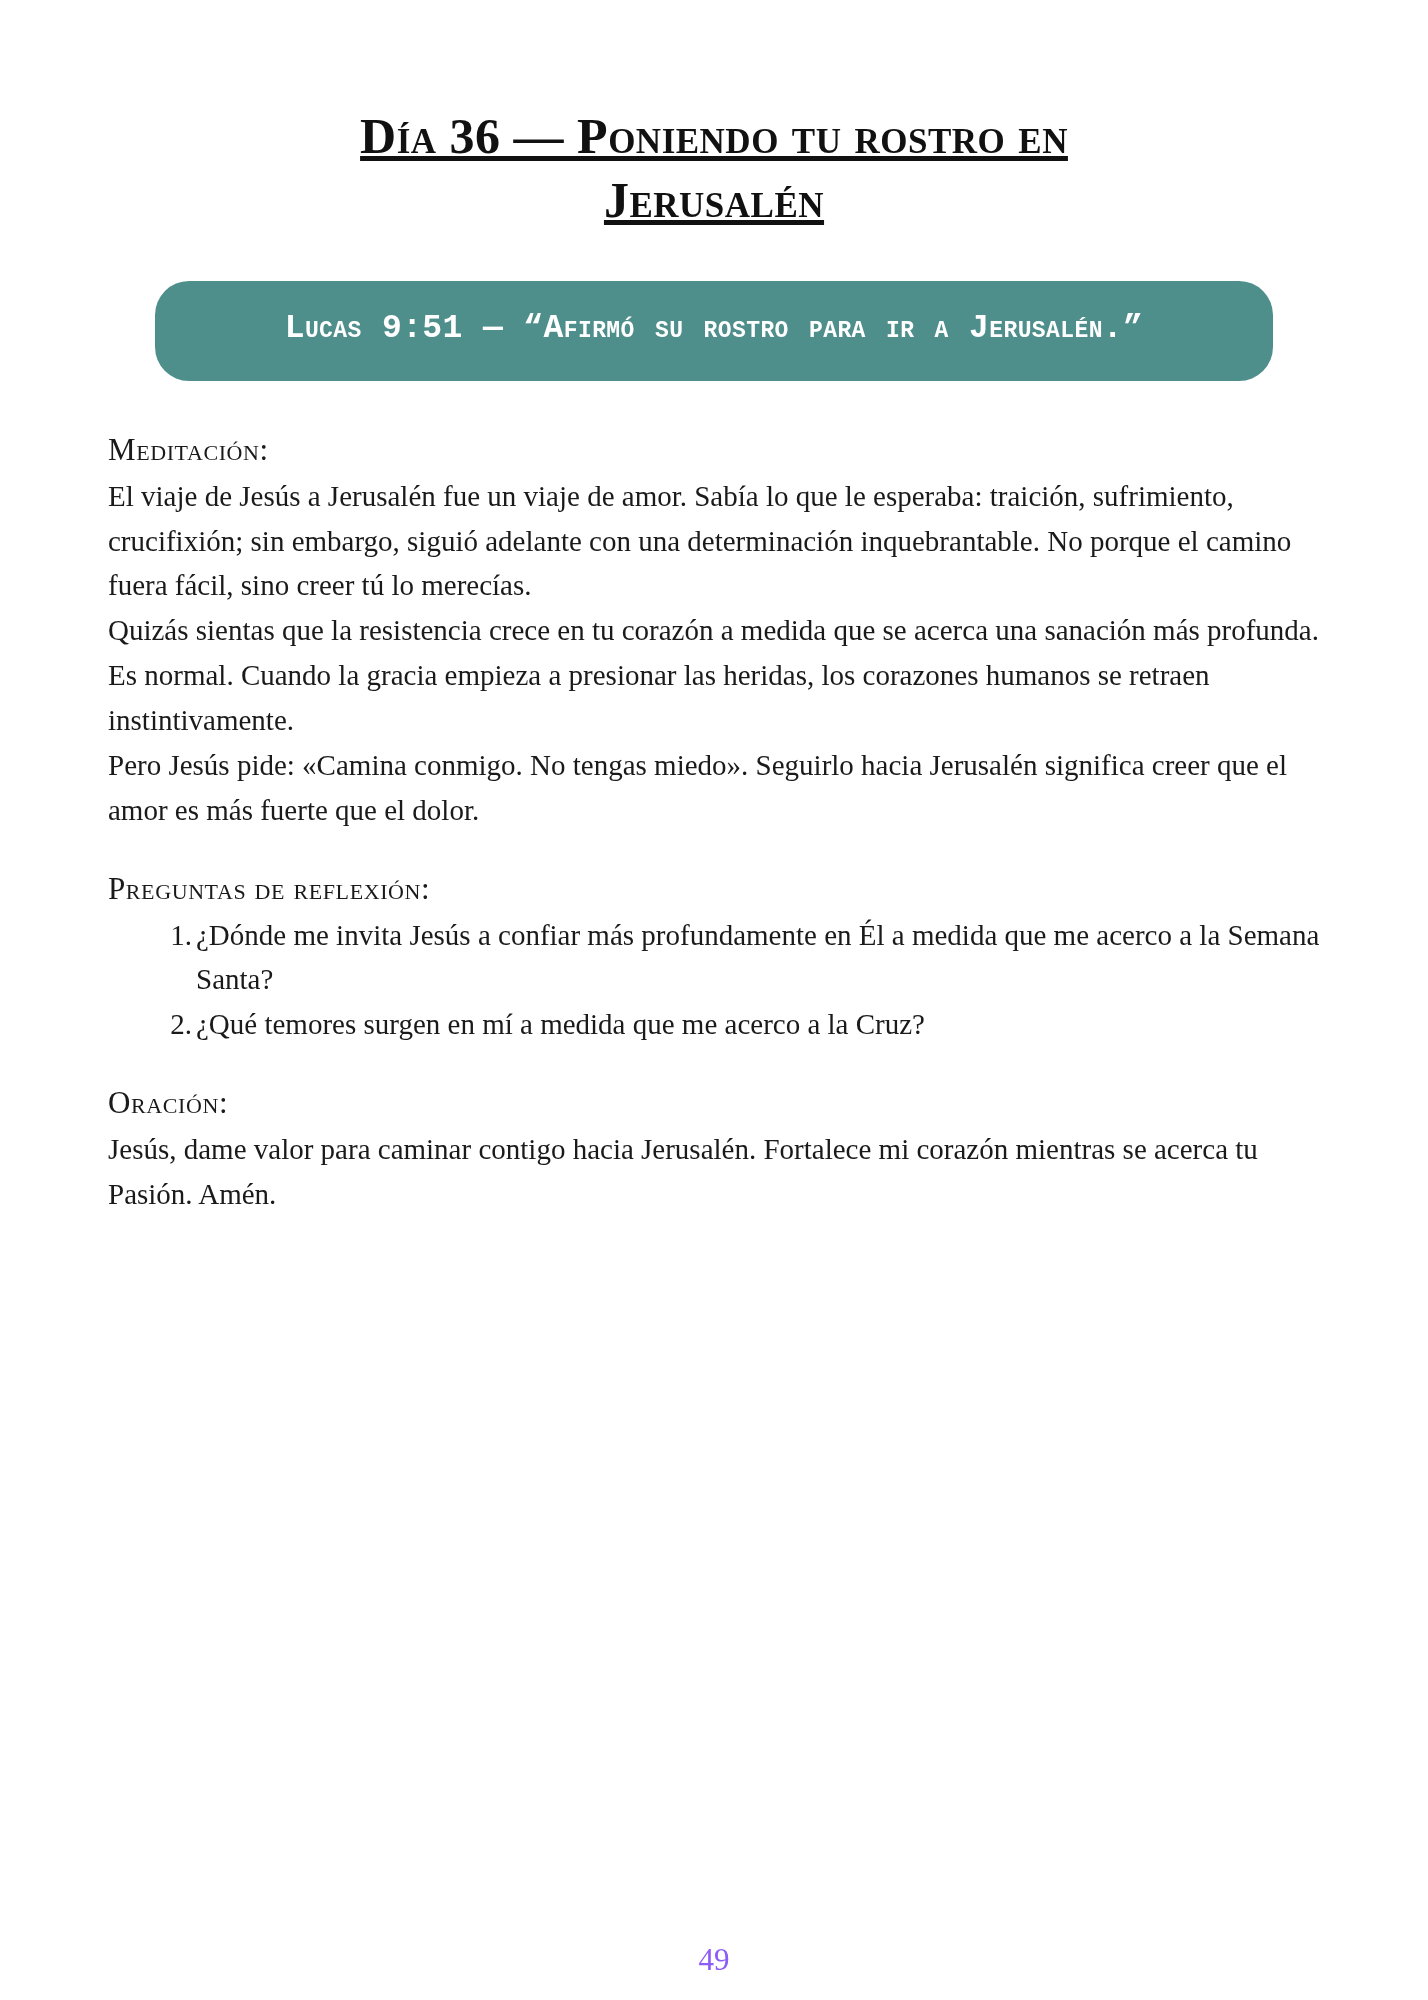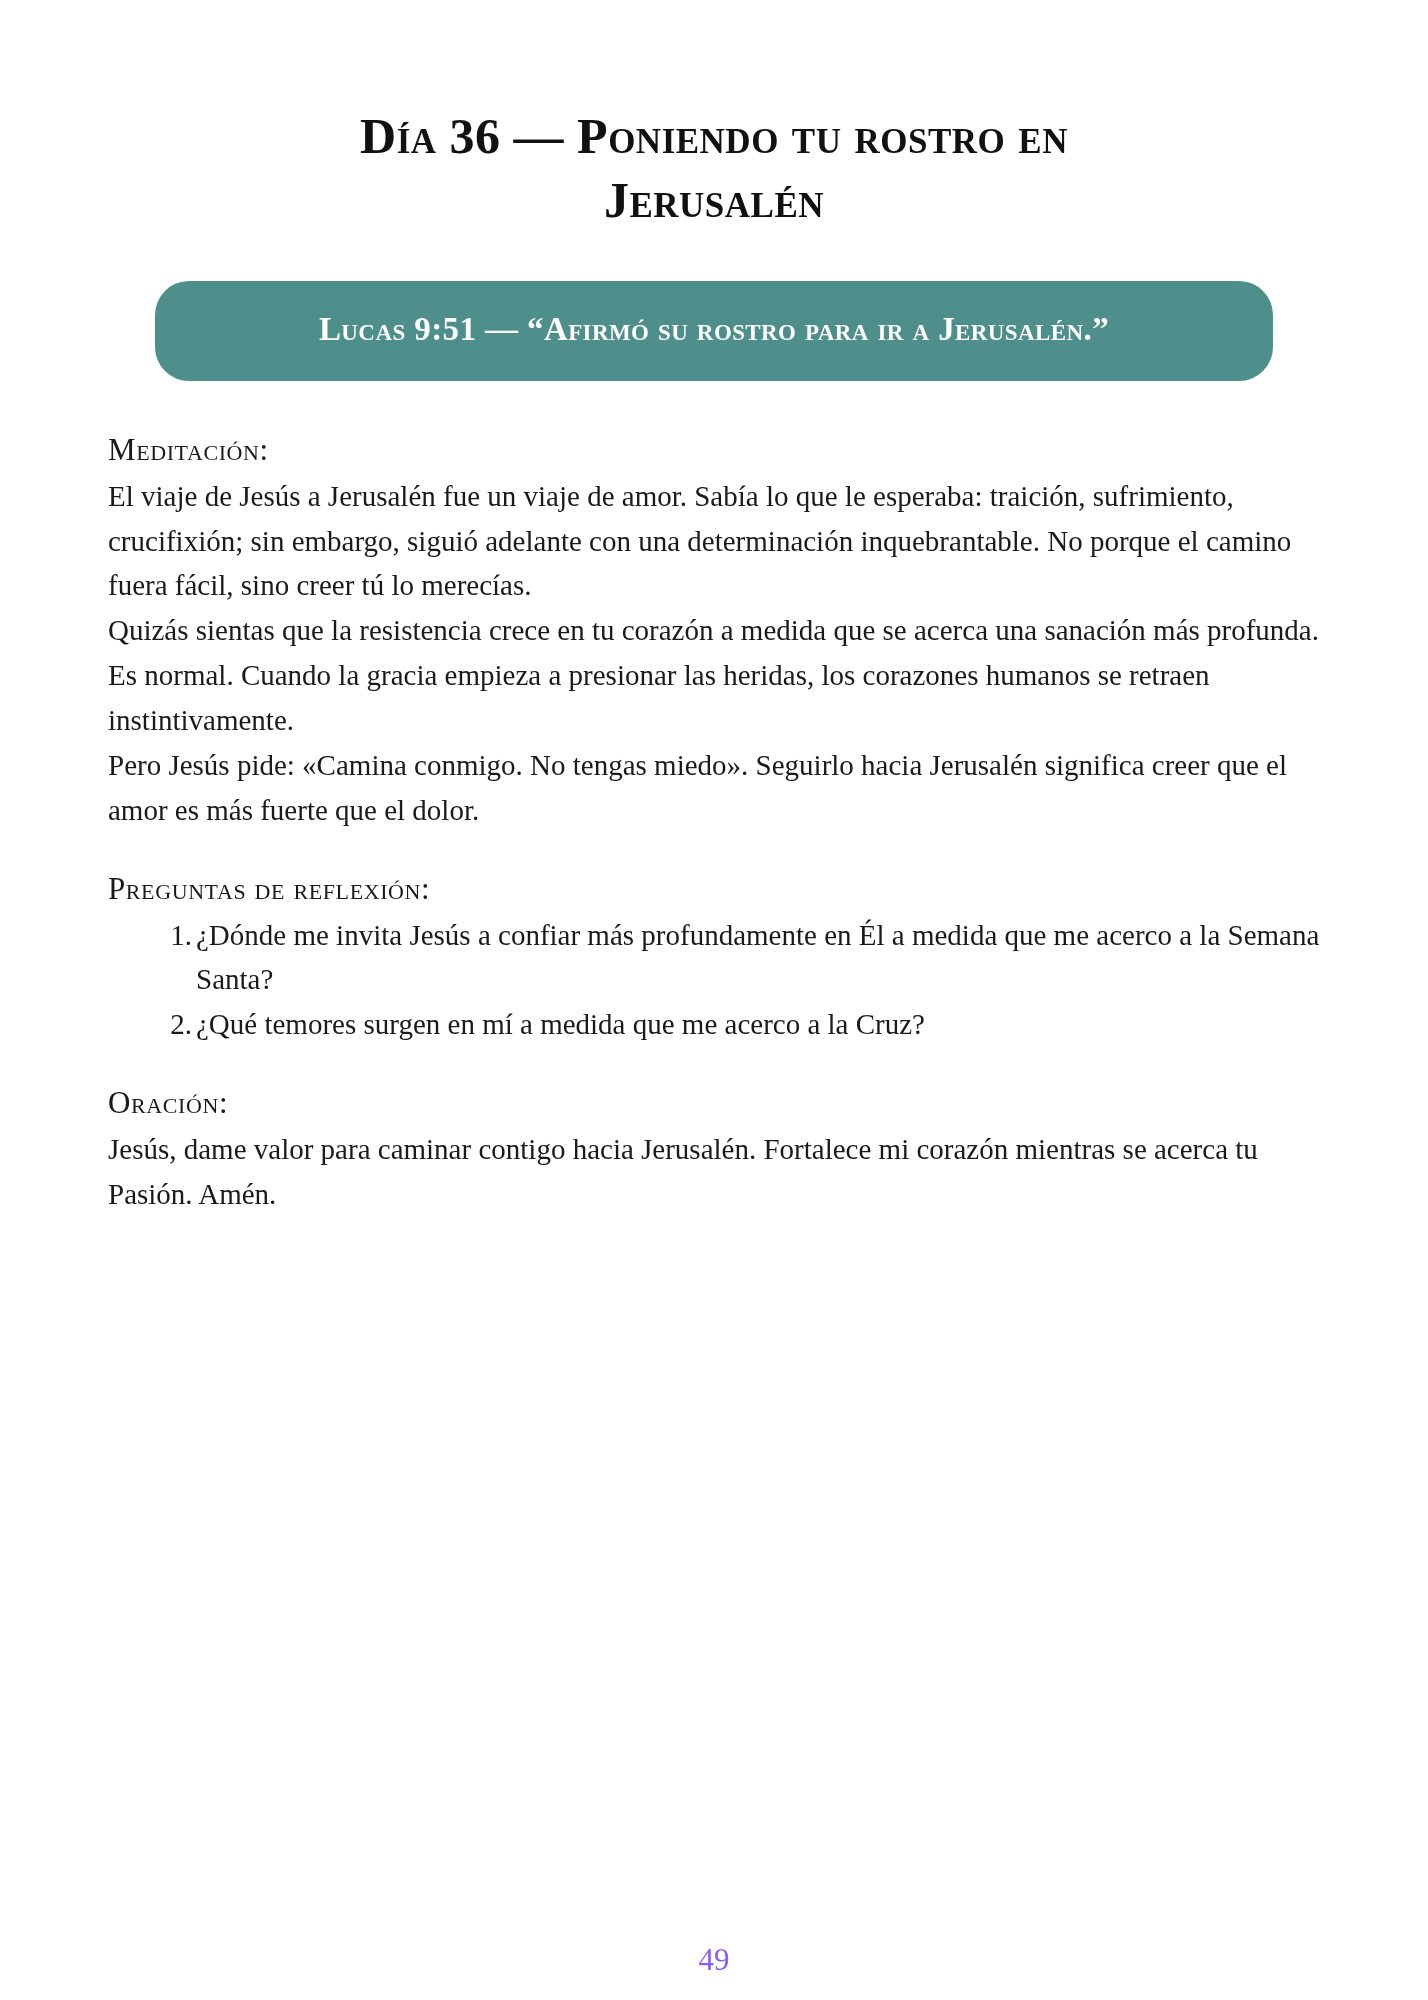--- a/index.html
+++ b/index.html
@@ -26,32 +26,34 @@
   .title {
     margin: 0;
     padding: 104px 150px 0 150px;
     text-align: center;
     font-size: 50px;
     font-weight: bold;
     line-height: 1.28;
     font-variant: small-caps;
     letter-spacing: 0.5px;
     color: #111111;
+    text-decoration: underline;
   }
   .title .line { display: block; }
 
   
   .verse-wrap {
     padding: 49px 155px 0 155px;
   }
   .verse-box {
     background: #4e8f8c;
     border-radius: 34px;
     padding: 26px 46px 30px 46px;
     text-align: center;
+    font-family: Liberation Mono, monospace;
   }
   .verse-text {
     margin: 0;
     color: #ffffff;
     font-size: 33px;
     font-weight: bold;
     font-variant: small-caps;
     line-height: 1.34;
     letter-spacing: 0.4px;
   }

